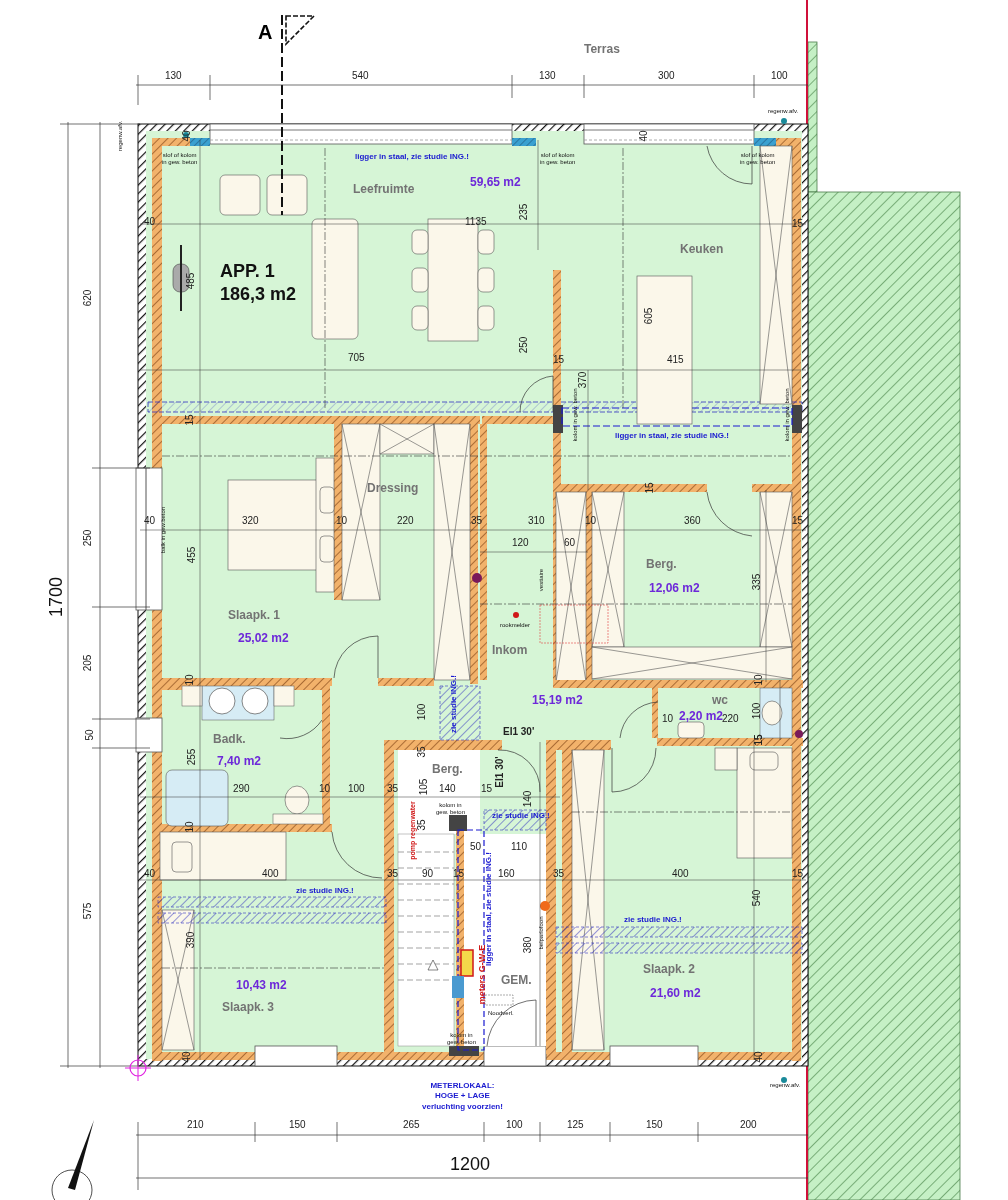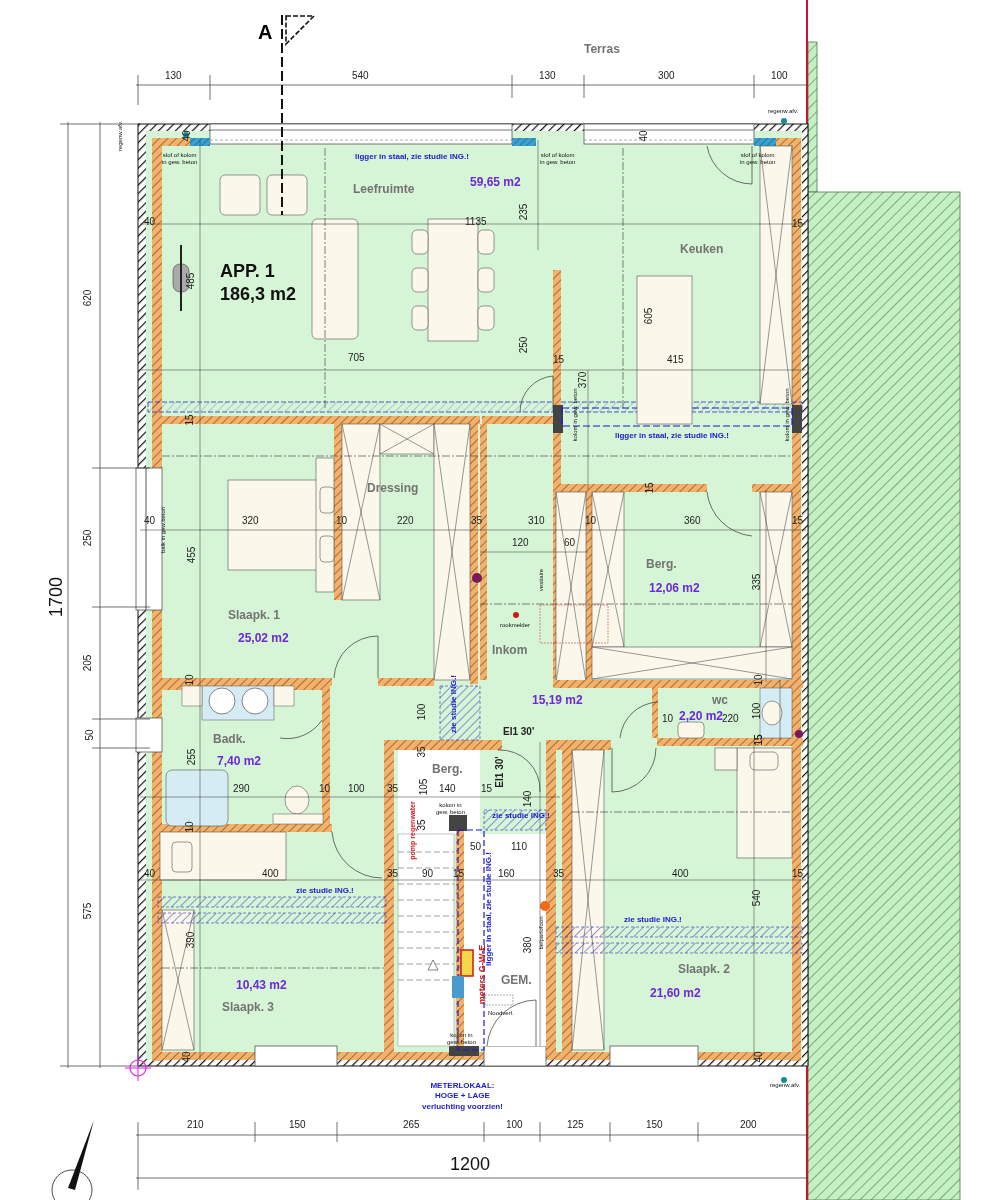--- a/index.html
+++ b/index.html
@@ -338,21 +338,21 @@
 <div class="lbl room" style="left:646px;top:558px;">Berg.</div>
 <div class="lbl area" style="left:649px;top:582px;">12,06 m2</div>
 <div class="lbl room" style="left:492px;top:644px;">Inkom</div>
 <div class="lbl area" style="left:532px;top:694px;">15,19 m2</div>
 <div class="lbl room" style="left:712px;top:694px;text-transform:lowercase;">WC</div>
 <div class="lbl area" style="left:679px;top:710px;">2,20 m2</div>
 <div class="lbl room" style="left:213px;top:733px;">Badk.</div>
 <div class="lbl area" style="left:217px;top:755px;">7,40 m2</div>
 <div class="lbl room" style="left:432px;top:763px;">Berg.</div>
 <div class="lbl room" style="left:501px;top:974px;">GEM.</div>
-<div class="lbl room" style="left:678px;top:963px;">Slaapk. 2</div>
+<div class="lbl room" style="left:643px;top:963px;">Slaapk. 2</div>
 <div class="lbl area" style="left:650px;top:987px;">21,60 m2</div>
 <div class="lbl room" style="left:222px;top:1001px;">Slaapk. 3</div>
 <div class="lbl area" style="left:236px;top:979px;">10,43 m2</div>
 
 <div class="lbl dimv" style="left:181px;top:131px;">40</div>
 <div class="lbl dim" style="left:144px;top:217px;">40</div>
 <div class="lbl dimv" style="left:638px;top:131px;">40</div>
 <div class="lbl dim" style="left:144px;top:516px;">40</div>
 <div class="lbl dim" style="left:144px;top:869px;">40</div>
 <div class="lbl dimv" style="left:181px;top:1052px;">40</div>

